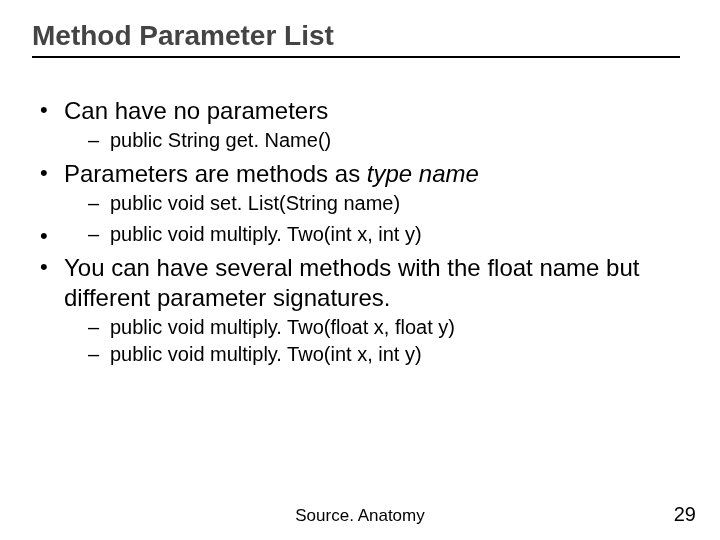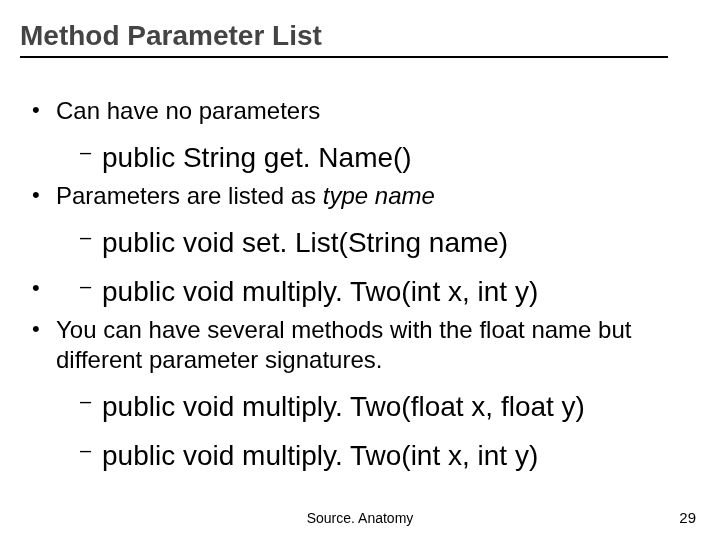--- a/index.html
+++ b/index.html
@@ -13,36 +13,36 @@
     overflow: hidden;
   }
   .slide {
     position: relative;
     width: 720px;
     height: 540px;
     box-sizing: border-box;
   }
   .title-block {
     position: absolute;
-    left: 20px;
+    left: 32px;
     top: 20px;
     width: 648px;
   }
   .title {
     font-size: 28px;
     font-weight: bold;
     color: #444444;
     padding-bottom: 4px;
     border-bottom: 2px solid #000000;
     display: inline-block;
     width: 648px;
   }
   .body {
     position: absolute;
-    left: 28px;
+    left: 36px;
     top: 90px;
     width: 648px;
   }
   ul.level1 {
     list-style: none;
     margin: 0;
     padding: 0;
   }
   ul.level1 > li {
     font-size: 24px;
@@ -57,49 +57,49 @@
     left: 4px;
     top: 0;
     font-size: 22px;
   }
   ul.level2 {
     list-style: none;
     margin: 2px 0 6px 0;
     padding: 0;
   }
   ul.level2 > li {
-    font-size: 28px;
+    font-size: 20px;
     line-height: 1.25;
-    margin-top: 14px;
+    margin-top: 2px;
     padding-left: 46px;
     position: relative;
   }
   ul.level2 > li::before {
     content: "–";
     position: absolute;
     left: 24px;
     top: 0;
     font-size: 20px;
   }
   .italic {
     font-style: italic;
   }
   .footer-center {
     position: absolute;
     bottom: 14px;
     width: 720px;
     text-align: center;
-    font-size: 14px;
+    font-size: 17px;
     color: #000;
   }
   .footer-right {
     position: absolute;
     bottom: 14px;
     right: 24px;
-    font-size: 15px;
+    font-size: 20px;
     color: #000;
   }
 </style>
 </head>
 <body>
 
 <div class="slide">
 
   <div class="title-block">
     <div class="title">Method Parameter List</div>
@@ -109,21 +109,21 @@
     <ul class="level1">
 
       <li>
         <span>Can have no parameters</span>
         <ul class="level2">
           <li>public String get. Name()</li>
         </ul>
       </li>
 
       <li>
-        <span>Parameters are listed as </span><span class="italic">type name</span>
+        <span>Parameters are methods as </span><span class="italic">type name</span>
         <ul class="level2">
           <li>public void set. List(String name)</li>
         </ul>
       </li>
 
       <li>
         <ul class="level2">
           <li>public void multiply. Two(int x, int y)</li>
         </ul>
       </li>

